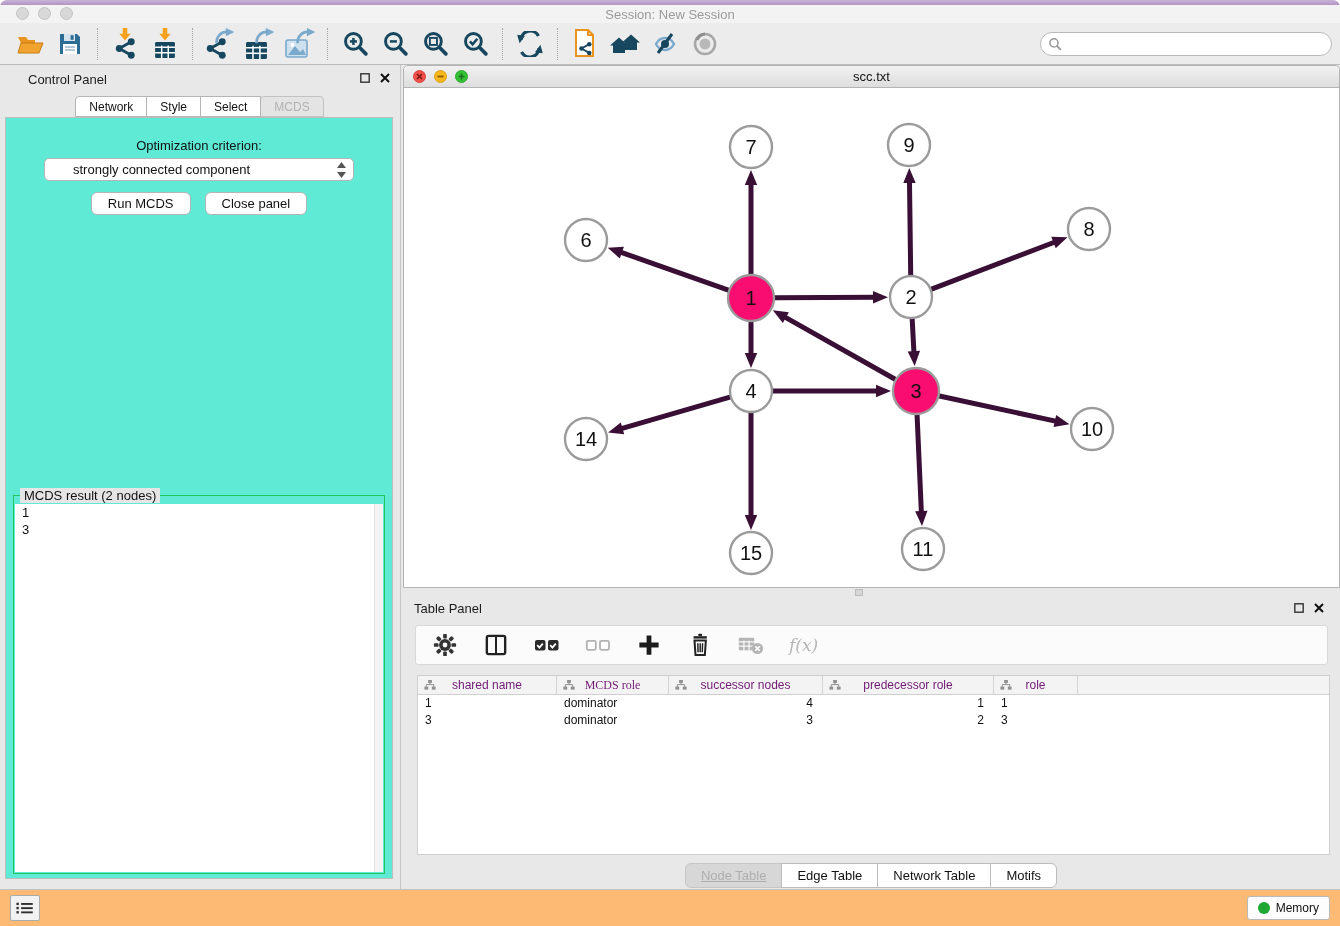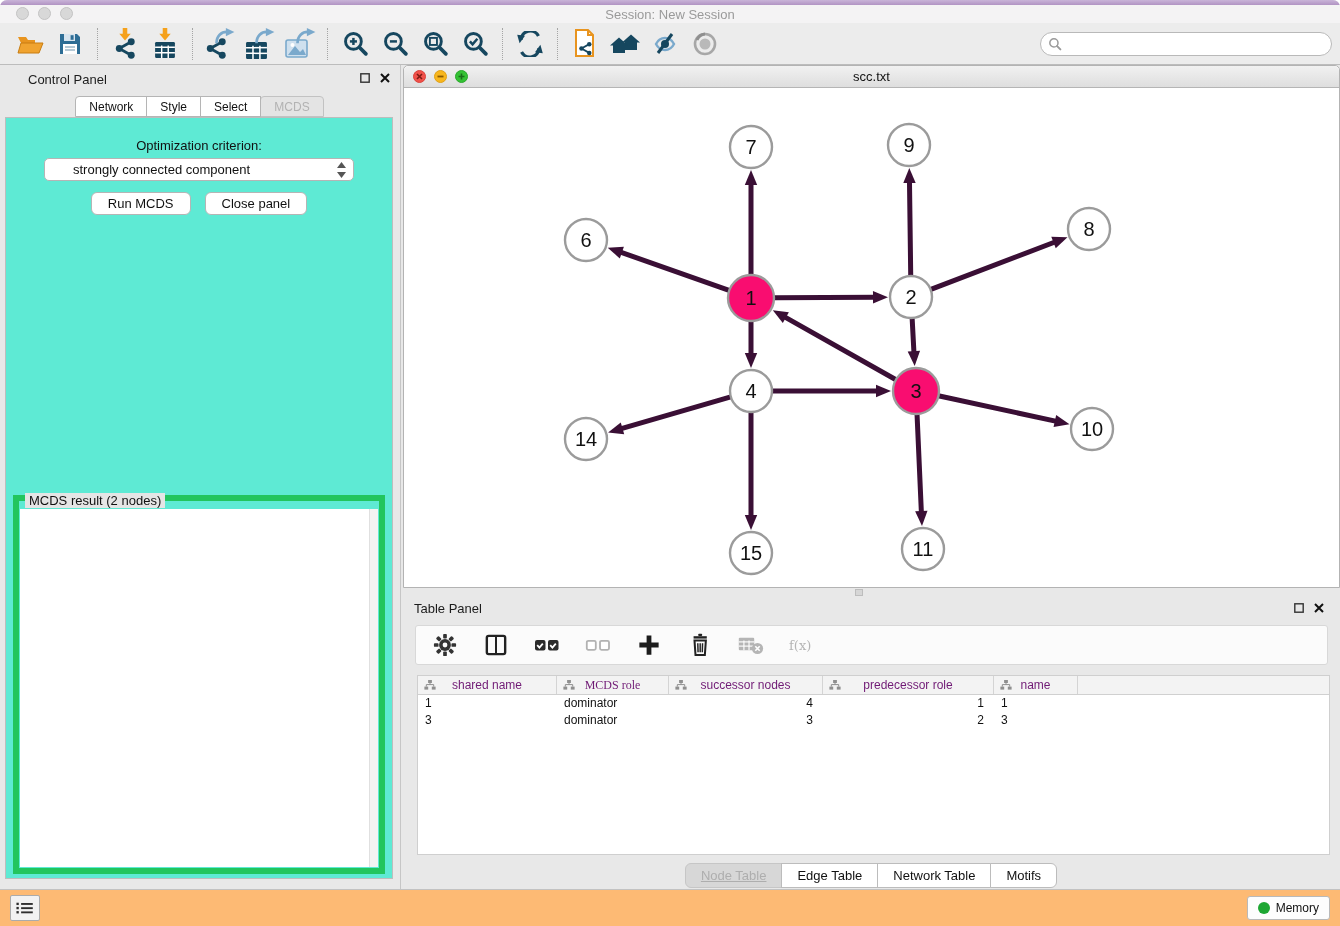--- a/index.html
+++ b/index.html
@@ -54,21 +54,21 @@
   #opt-select { position:absolute; top:40px; left:38px; right:38px; height:23px;
     background:#fff; border:1px solid #b5b5b5; border-radius:5px;
     font-size:13px; color:#111; display:flex; align-items:center; padding:0 24px 0 28px; }
   #opt-stepper { position:absolute; right:7px; top:3px; }
   .cp-buttons { position:absolute; top:74px; left:0; right:0; display:flex;
     justify-content:center; gap:14px; }
   .push-btn { background:#fff; border:1px solid #b5b5b5; border-radius:6px;
     font-size:13px; color:#111; padding:3px 16px; height:23px;
     font-family:"Liberation Sans", sans-serif; }
   #result-group { position:absolute; left:7px; right:7px; top:377px; bottom:4px;
-    border:6px solid #22c55e;text-align:right; }
+    border:1px solid #22c55e; }
   #result-title { position:absolute; top:-8px; left:6px; background:#e5e5e5;
     padding:0 4px; font-size:13px; color:#111; }
   #result-area { position:absolute; inset:8px 1px 1px 1px; background:#fff; overflow:hidden; }
   .result-line { font-size:13px; color:#111; line-height:17px; padding-left:7px; }
   #result-scrollbar { position:absolute; top:8px; right:1px; bottom:1px; width:9px;
     background:#f3f3f3; border-left:1px solid #e0e0e0; }
   
   #right-area { position:absolute; top:0; left:403px; right:0; bottom:0; }
   #network-window { position:absolute; top:0; left:0; right:0; height:523px;
     border:1px solid #b3b3b3; border-radius:5px 5px 0 0; background:#fff; }
@@ -88,21 +88,21 @@
   #h-splitter { position:absolute; top:523px; left:0; right:0; height:9px; }
   #h-splitter-handle { position:absolute; left:452px; top:1px; width:8px; height:7px;
     background:#d6d6d6; border:1px solid #bdbdbd; }
   
   #table-panel { position:absolute; top:532px; left:0; right:0; bottom:0; }
   #tp-title { position:absolute; left:11px; top:4px; font-size:13px; color:#1c1c1c; }
   #tp-toolbar { position:absolute; top:28px; left:12px; right:12px; height:40px;
     background:#fbfbfb; border:1px solid #d8d8d8; border-radius:3px;
     display:flex; align-items:center; gap:25px; padding:0 4px 0 16px; }
   .tp-icon { display:flex; align-items:center; justify-content:center; width:26px; height:28px; }
-  #fx-label { font-size:13px; color:#b5b5b5; font-family:"DejaVu Serif", serif; }
+  #fx-label { font-size:17px; color:#b5b5b5; font-family:"DejaVu Serif", serif; font-style:italic; }
   #data-table { position:absolute; top:78px; left:14px; right:10px; height:180px;
     background:#fff; border:1px solid #cfcfcf; overflow:hidden; }
   #table-header { display:flex; height:19px; background:#f3f3f3; border-bottom:1px solid #d0d0d0; }
   .th-cell { position:relative; height:100%; border-right:1px solid #d4d4d4;
     display:flex; align-items:center; justify-content:center;
     font-size:12px; color:#701a75; flex:0 0 auto; }
   .th-cell .tree-ic { position:absolute; left:6px; top:4px; }
   .t-row { display:flex; height:17px; }
   .td-cell { font-size:12px; color:#111; flex:0 0 auto; padding:1px 10px 0 7px;
     white-space:nowrap; overflow:hidden; }
@@ -537,21 +537,21 @@
               <div class="th-cell" style="width: 171px;">
                 <svg class="tree-ic" width="12" height="10">
                   <use href="#s-tree"></use>
                 </svg>
                 <span>predecessor role</span>
               </div>
               <div class="th-cell" style="width: 84px;">
                 <svg class="tree-ic" width="12" height="10">
                   <use href="#s-tree"></use>
                 </svg>
-                <span>name</span>
+                <span>role</span>
               </div>
             </div>
           <div id="table-body">
               <div class="t-row">
                 <div class="td-cell" style="width: 139px;">1</div>
                 <div class="td-cell" style="width: 112px;">dominator</div>
                 <div class="td-cell right" style="width: 154px;">4</div>
                 <div class="td-cell right" style="width: 171px;">1</div>
                 <div class="td-cell" style="width: 84px;">1</div>
               </div>

